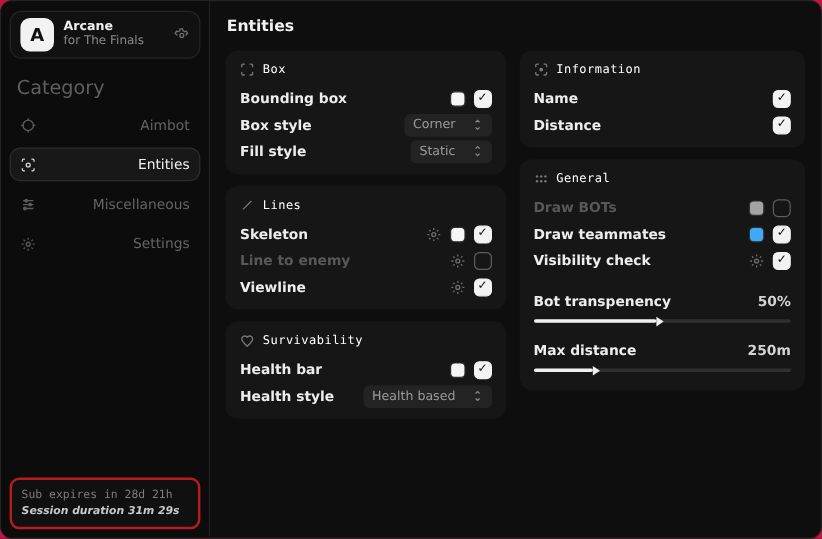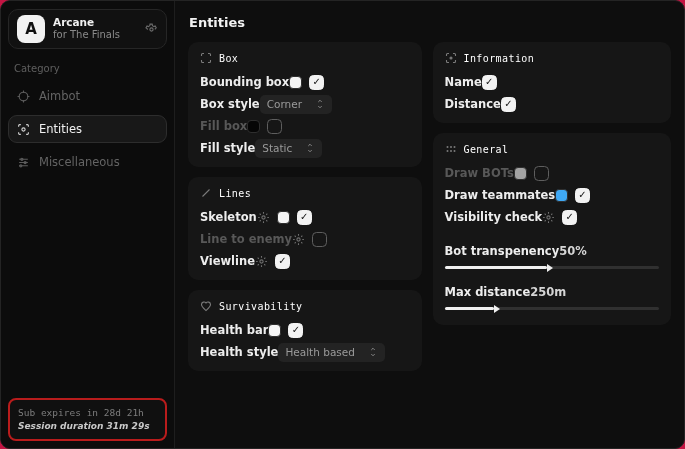--- a/index.html
+++ b/index.html
@@ -32,26 +32,26 @@
   }
   .logo {
     width:28px; height:28px; border-radius:8px; background:#f2f2f2;
     color:#101010; font-weight:bold; font-size:15px;
     display:flex; align-items:center; justify-content:center;
   }
   .app-titles { flex:1; line-height:1.25; }
   .app-name { font-size:10.5px; font-weight:bold; color:#f0f0f0; }
   .app-sub  { font-size:10px; color:#8a8a8a; }
   .hdr-gear { color:#6f6f6f; display:flex; }
-  .cat-label { font-size:10px; color:#5f5f5f; margin:14px 0 8px 6px; }
+  .cat-label { font-size:16px; color:#5f5f5f; margin:14px 0 8px 6px; }
   .nav { display:flex; flex-direction:column; gap:5px; }
   .nav-item {
     display:flex; align-items:center; gap:9px;
     padding:6px 8px; border-radius:9px; border:1px solid transparent;
-    font-size:11.5px; color:#646464; cursor:pointer;
+    font-size:11.5px; color:#646464; cursor:pointer;justify-content:space-between;
   }
   .nav-item .nicon { display:flex; color:#5c5c5c; }
   .nav-item[data-active="true"] {
     background:#181818; border-color:#2d2d2d; color:#f0f0f0;
   }
   .nav-item[data-active="true"] .nicon { color:#d8d8d8; }
   .sidebar-spacer { flex:1; }
   .sub-card {
     border:2px solid #b91c1c; border-radius:8px;
     padding:6px 8px; background:#101010; line-height:1.45;
@@ -68,21 +68,21 @@
   .card {
     background:#161616; border-radius:10px; padding:10px 12px 8px; width:100%;
   }
   .card-hdr {
     display:flex; align-items:center; gap:7px; margin-bottom:7px;
     color:#ffffff;
   }
   .card-hdr .cicon { display:flex; color:#7a7a7a; }
   .card-title { font-family:"DejaVu Sans Mono", monospace; font-size:10px; letter-spacing:0.4px; }
   .row {
-    display:flex; align-items:center; 
+    display:flex; align-items:center; justify-content:space-between;
     min-height:22px;
   }
   .lbl { font-size:11.5px; font-weight:bold; color:#ededed; }
   .row[data-disabled="true"] .lbl { color:#585858; }
   .val { font-size:11.5px; font-weight:bold; color:#d5d5d5; }
   .ctrls { display:flex; align-items:center; gap:7px; }
   .swatch { width:13px; height:13px; border-radius:4px; border:1px solid #2e2e2e; cursor:pointer; }
   .checkbox {
     width:15px; height:15px; border-radius:4.5px;
     border:1.5px solid #5e5e5e; background:transparent; cursor:pointer;
@@ -169,20 +169,29 @@
             <line x1="4" y1="6" x2="20" y2="6"></line>
               <line x1="4" y1="12" x2="20" y2="12"></line>
               <line x1="4" y1="18" x2="20" y2="18"></line>
               <circle cx="9" cy="6" r="2"></circle>
               <circle cx="15" cy="12" r="2"></circle>
               <circle cx="7" cy="18" r="2"></circle>
           </svg>
         </span>
         <span>Miscellaneous</span>
       </div>
+      <div class="nav-item" data-active="false">
+        <span class="nicon">
+          <svg width="13" height="13" viewBox="0 0 24 24" fill="none" stroke="currentColor" stroke-width="2">
+            <circle cx="12" cy="12" r="3"></circle>
+              <path d="M12 2v3M12 19v3M2 12h3M19 12h3M4.9 4.9l2.1 2.1M17 17l2.1 2.1M19.1 4.9 17 7M7 17l-2.1 2.1"></path>
+          </svg>
+        </span>
+        <span>Settings</span>
+      </div>
     </div>
 
     <div class="sidebar-spacer"></div>
 
     <div class="sub-card">
       <div class="sub-line1">Sub expires in 28d 21h</div>
       <div class="sub-line2">Session duration 31m 29s</div>
     </div>
   </div>
 
@@ -214,27 +223,20 @@
           </div>
           <div class="row">
             <span class="lbl">Box style</span>
             <button class="dropdown">
               <span>Corner</span>
               <svg width="10" height="10" viewBox="0 0 24 24" fill="none" stroke="currentColor" stroke-width="2.4">
                 <path d="M8 7l4-4 4 4"></path>
                   <path d="M8 17l4 4 4-4"></path>
               </svg>
             </button>
-          </div>
-          <div class="row" data-disabled="true">
-            <span class="lbl">Fill box</span>
-            <span class="ctrls">
-              <span class="swatch" style="background-color: rgb(6, 6, 6);"></span>
-              <span class="checkbox" data-state="unchecked"></span>
-            </span>
           </div>
           <div class="row">
             <span class="lbl">Fill style</span>
             <button class="dropdown">
               <span>Static</span>
               <svg width="10" height="10" viewBox="0 0 24 24" fill="none" stroke="currentColor" stroke-width="2.4">
                 <path d="M8 7l4-4 4 4"></path>
                   <path d="M8 17l4 4 4-4"></path>
               </svg>
             </button>

